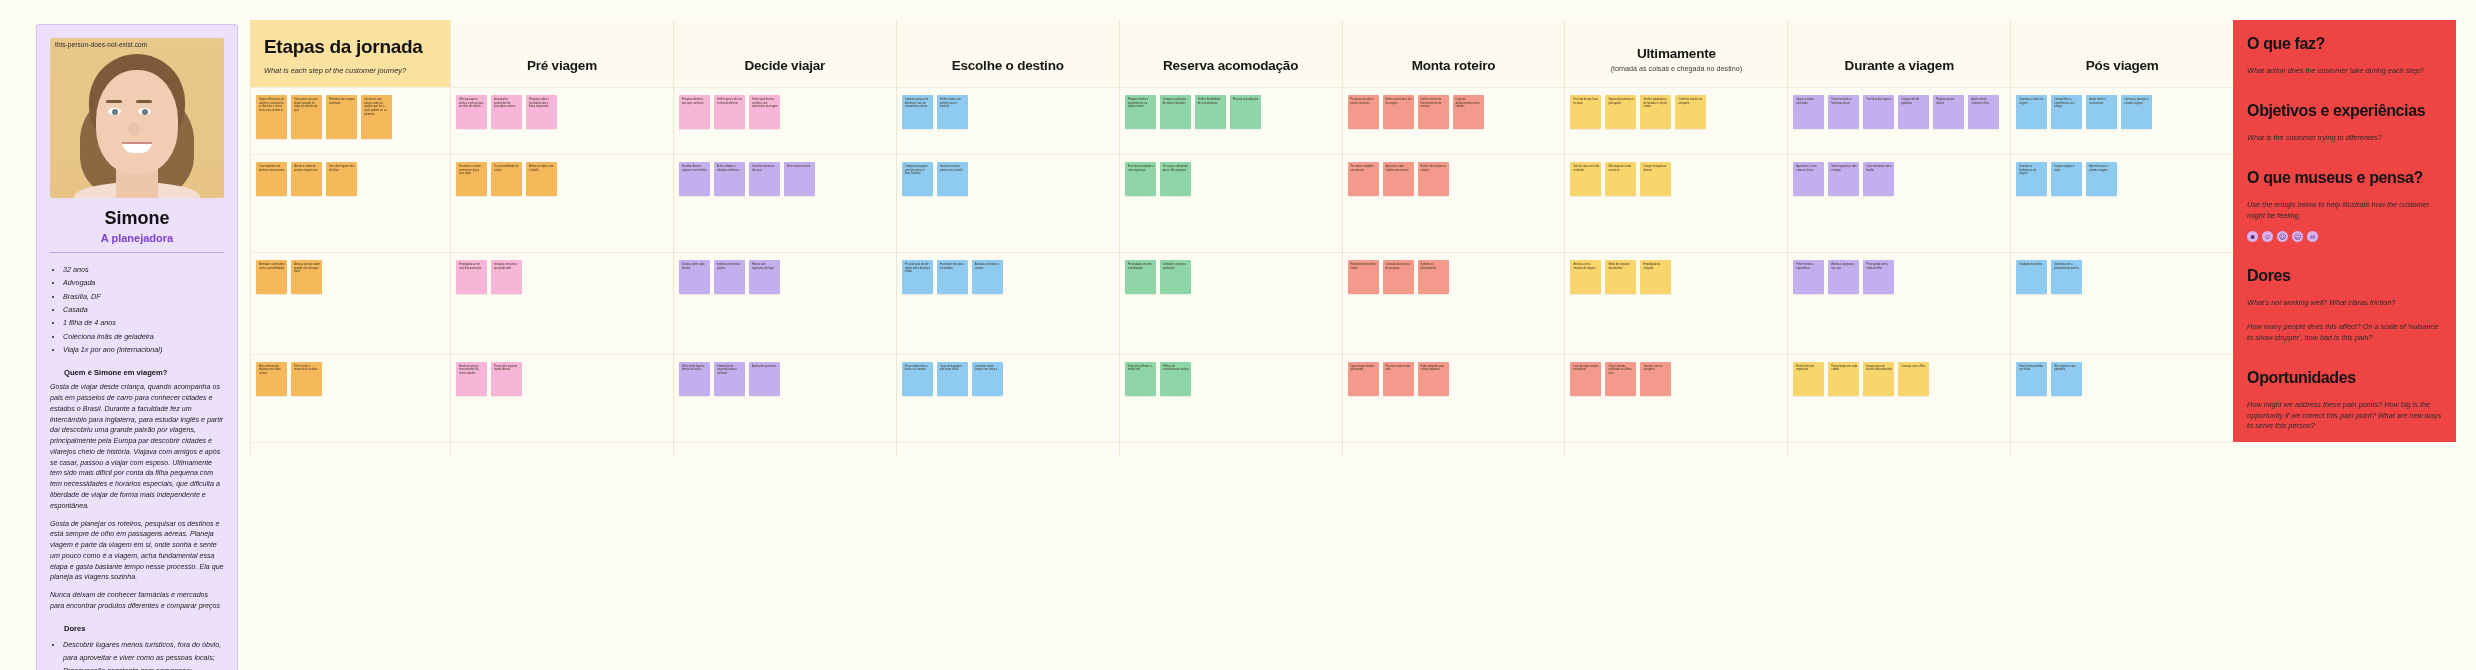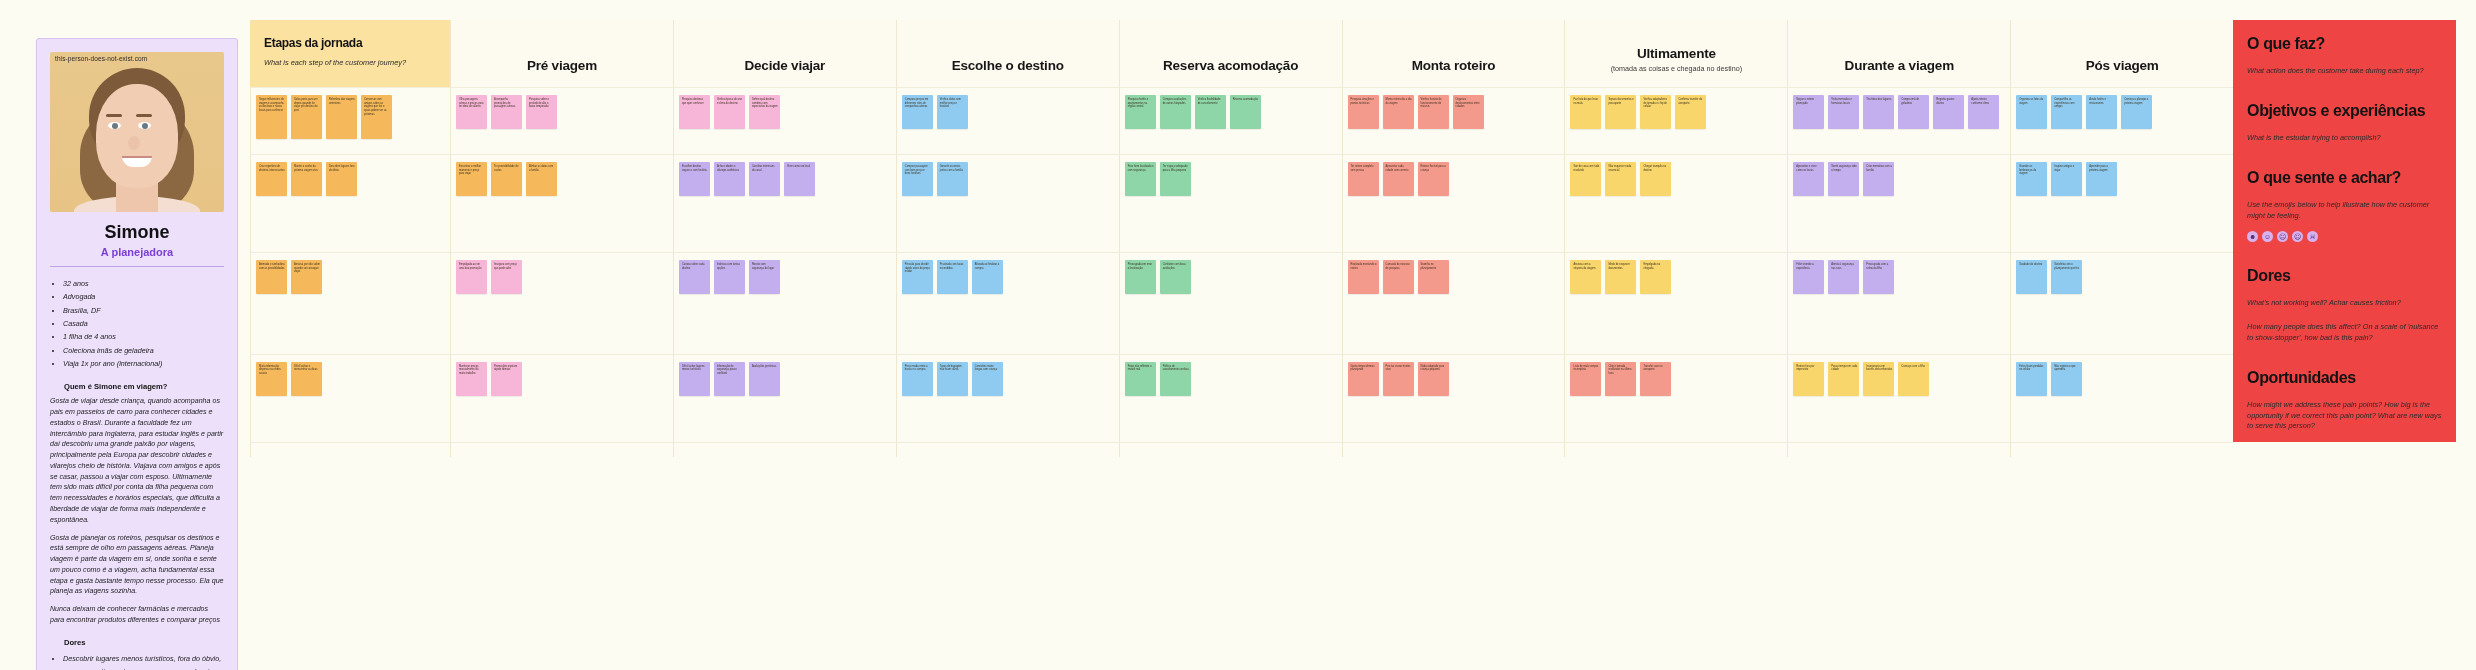--- a/index.html
+++ b/index.html
@@ -6,21 +6,21 @@
   html, body { margin:0; padding:0; }
   body {
     width:2476px; height:670px;
     background:#fdfcf3;
     font-family:"Liberation Sans", sans-serif;
     overflow:hidden;
   }
   .board { position:relative; width:2476px; height:670px; display:flex; }
 
   
-  .persona-wrap { width:250px; flex:0 0 250px; padding:38px 0 0 36px; }
+  .persona-wrap { width:250px; flex:0 0 250px; padding:24px 0 0 36px; }
   .persona {
     width:202px; background:#ece0fb; border:1px solid #d6c4f0;
     border-radius:3px; padding:13px 13px 16px 13px;
     box-shadow:0 1px 2px rgba(0,0,0,.06);
   }
   .photo {
     width:100%; height:160px; border-radius:2px;
     background:linear-gradient(180deg,#e9c88c 0%,#e7c486 100%);
     position:relative; overflow:hidden;
   }
@@ -57,21 +57,21 @@
   .grid { display:grid; grid-template-columns:200px repeat(9, 1fr); }
   .col-hdr {
     background:#fdfbef; text-align:center; padding:20px 6px 14px;
     border-left:1px solid #efe7cf; display:flex; flex-direction:column;
     align-items:center; justify-content:flex-end;
   }
   .col-hdr .t { font-size:13.5px; font-weight:bold; color:#171717; letter-spacing:-.2px; }
   .col-hdr .s { font-size:7.2px; color:#3a3a3a; margin-top:3px; }
 
   .corner-cell { background:#fbe2a0; padding:16px 14px 10px; }
-  .corner-cell .t { font-size:12px; font-weight:bold; color:#131313; letter-spacing:-.3px; }
+  .corner-cell .t { font-size:19px; font-weight:bold; color:#131313; letter-spacing:-.3px; }
   .corner-cell .s { font-size:7.4px; font-style:italic; color:#2c2c2c; margin-top:8px; line-height:1.45; }
 
   .row-hdr { background:#ef4444; padding:15px 14px 10px; }
   .row-hdr .t { font-size:16px; font-weight:bold; color:#131313; letter-spacing:-.4px; }
   .row-hdr .s { font-size:7.3px; font-style:italic; color:#2b2b2b; margin-top:13px; line-height:1.5; }
   .emoji-row { margin-top:9px; display:flex; gap:4px; }
   .emo {
     width:11px; height:11px; border-radius:50%; background:#d8b2ef;
     font-size:7px; line-height:11px; text-align:center; color:#4a2a6a;
   }
@@ -240,21 +240,21 @@
         <div class="cell">
           <div class="notes">
             <div class="note" style="background: rgb(143, 203, 240);">Organiza as fotos da viagem</div>
             <div class="note" style="background: rgb(143, 203, 240);">Compartilha as experiências com amigos</div>
             <div class="note" style="background: rgb(143, 203, 240);">Avalia hotéis e restaurantes</div>
             <div class="note" style="background: rgb(143, 203, 240);">Começa a planejar a próxima viagem</div>
           </div>
         </div>
         <div class="row-hdr">
           <div class="t">Objetivos e experiências</div>
-          <div class="s">What is the estudar trying to accomplish?</div>
+          <div class="s">What is the customer trying to diferentes?</div>
         </div>
         <div class="cell">
           <div class="notes">
             <div class="note" style="background: rgb(245, 185, 92);">Criar repertório de destinos interessantes</div>
             <div class="note" style="background: rgb(245, 185, 92);">Manter o sonho da próxima viagem vivo</div>
             <div class="note" style="background: rgb(245, 185, 92);">Descobrir lugares fora do óbvio</div>
           </div>
         </div>
         <div class="cell">
           <div class="notes">
@@ -305,21 +305,21 @@
           </div>
         </div>
         <div class="cell">
           <div class="notes">
             <div class="note" style="background: rgb(143, 203, 240);">Guardar as lembranças da viagem</div>
             <div class="note" style="background: rgb(143, 203, 240);">Inspirar amigos a viajar</div>
             <div class="note" style="background: rgb(143, 203, 240);">Aprender para a próxima viagem</div>
           </div>
         </div>
         <div class="row-hdr">
-          <div class="t">O que sente e achar?</div>
+          <div class="t">O que museus e pensa?</div>
           <div class="s">Use the emojis below to help illustrate how the customer might be feeling.</div>
           <div class="emoji-row">
             <span class="emo">☻</span>
             <span class="emo">☺</span>
             <span class="emo">☹</span>
             <span class="emo">☹</span>
             <span class="emo">☠</span>
           </div>
         </div>
         <div class="cell">
@@ -376,21 +376,21 @@
           </div>
         </div>
         <div class="cell">
           <div class="notes">
             <div class="note" style="background: rgb(143, 203, 240);">Saudade do destino</div>
             <div class="note" style="background: rgb(143, 203, 240);">Satisfeita com o planejamento que fez</div>
           </div>
         </div>
         <div class="row-hdr">
           <div class="t">Dores</div>
-          <div class="s">What's not working well? Achar causes friction?</div>
+          <div class="s">What's not working well? What claras friction?</div>
           <div class="s">How many people does this affect? On a scale of 'nuisance to show-stopper', how bad is this pain?</div>
         </div>
         <div class="cell">
           <div class="notes">
             <div class="note" style="background: rgb(245, 185, 92);">Muita informação dispersa nas redes sociais</div>
             <div class="note" style="background: rgb(245, 185, 92);">Difícil salvar e reencontrar as dicas</div>
           </div>
         </div>
         <div class="cell">
           <div class="notes">

